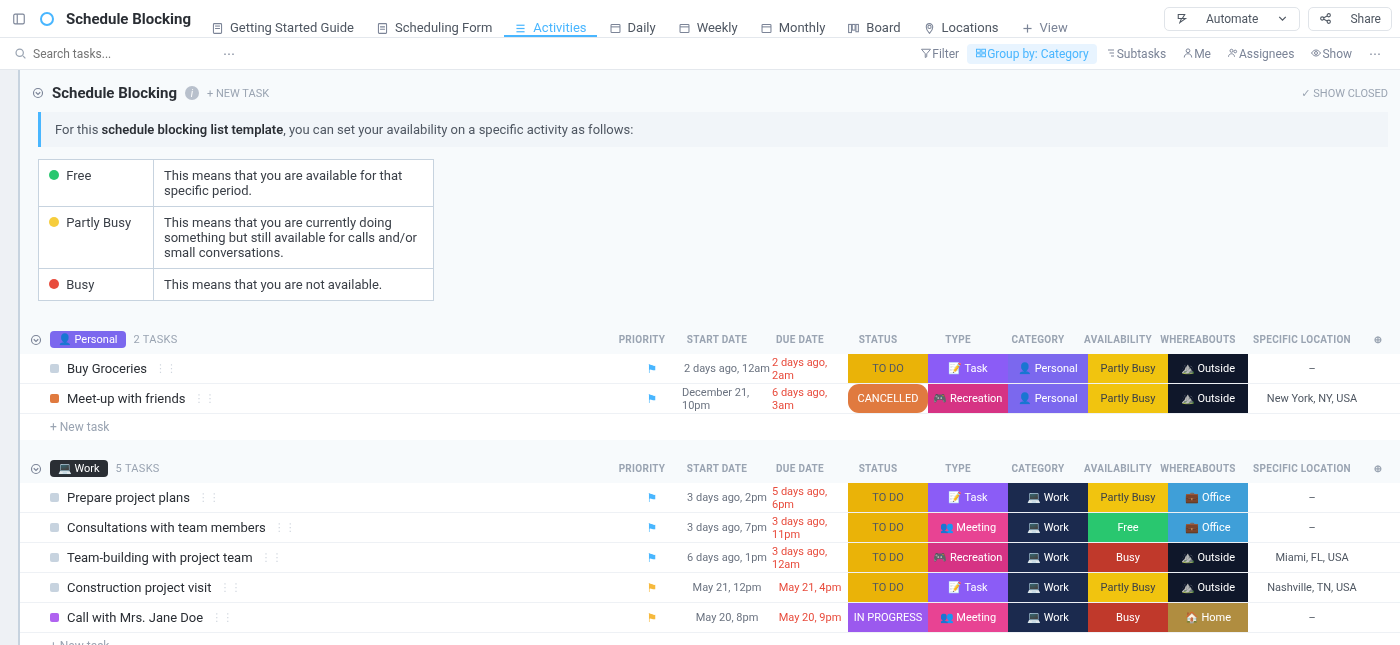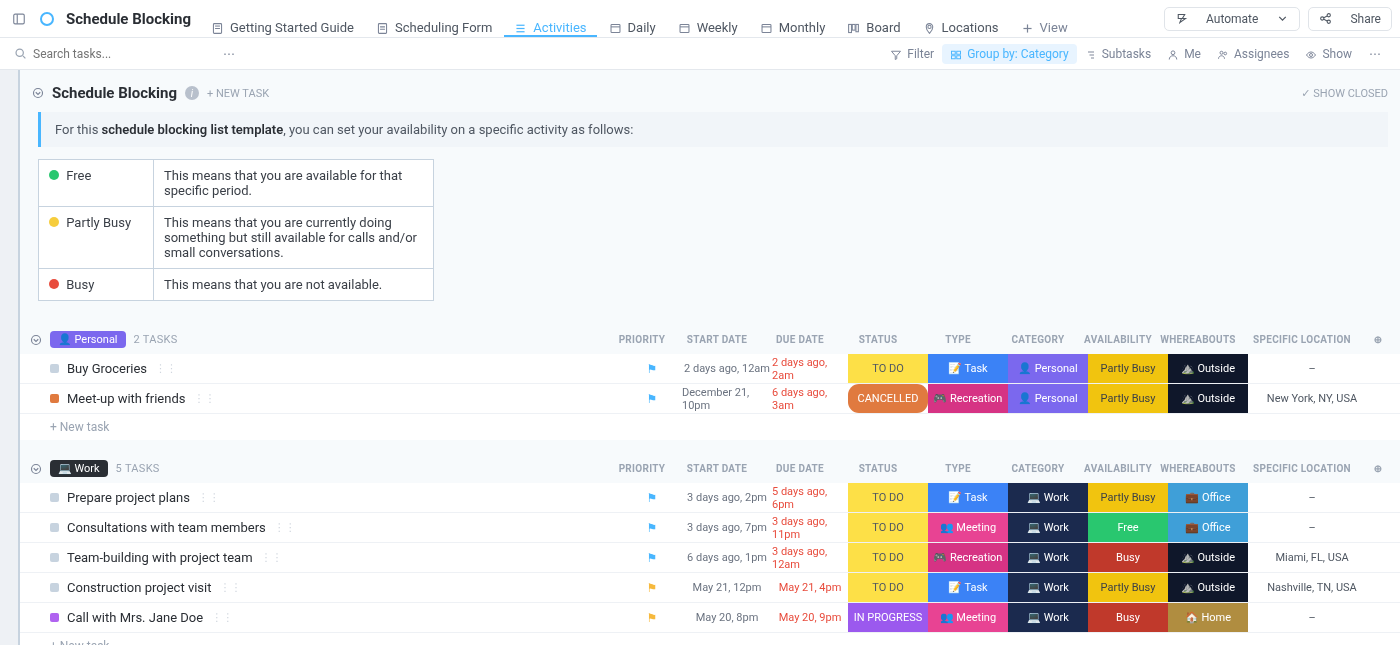--- a/index.html
+++ b/index.html
@@ -21,21 +21,21 @@
 .topbar .spacer { flex: 1; }
 .btn { display: inline-flex; align-items: center; gap: 18px; border: 1px solid #e0e4e9; border-radius: 5px; padding: 4px 10px; font-size: 12px; color: #4f5762; background: #fff; cursor: pointer; }
 .btn svg { width: 13px; height: 13px; }
 .topbar .right { display: flex; gap: 8px; }
 
 
 .toolbar { display: flex; align-items: center; height: 32px; padding: 0 14px; border-bottom: 1px solid #e4e8ed; background: #fff; font-size: 12px; color: #7b8497; }
 .search-wrap { display: flex; align-items: center; gap: 6px; flex: 0 0 200px; }
 .search-wrap input { border: none; outline: none; font-size: 12px; color: #3a3f47; width: 140px; }
 .toolbar .tool-spacer { flex: 1; }
-.tool-item { display: inline-flex; align-items: flex-end; gap: 5px; padding: 3px 8px; border-radius: 4px; cursor: pointer; }
+.tool-item { display: inline-flex; align-items: flex-start; padding: 3px 8px; border-radius: 4px; cursor: pointer; }
 .tool-item.active { background: #e8f4ff; color: #49b6ff; }
 .tool-item svg { width: 12px; height: 12px; }
 .dots { margin-left: 4px; }
 
 
 .content { background: #f7fafc; margin-left: 18px; border-left: 2px solid #c7d3df; padding: 8px 0 20px 0; height: calc(645px - 38px - 32px); overflow-y: auto; }
 
 .blocking-header { display: flex; align-items: center; gap: 8px; padding: 6px 12px; }
 .blocking-header .chev { color: #7b8497; }
 .blocking-header h2 { font-size: 15px; font-weight: 700; color: #2a2e34; }
@@ -86,24 +86,24 @@
 .task-name { color: #2a2e34; font-size: 13px; }
 .drag-h { color: #d0d6de; font-size: 11px; }
 .task-row .cell { display: flex; align-items: center; justify-content: center; font-size: 12px; }
 .task-row .cell.start, .task-row .cell.due { color: #6b7380; font-size: 11px; }
 .task-row .cell.due.overdue { color: #e84c3d; }
 .task-row .cell.loc { color: #4f5762; font-size: 11px; }
 .flag { color: #49b6ff; }
 .flag.yellow { color: #f6b93d; }
 
 .badge { display: flex; align-items: center; justify-content: center; width: 100%; height: 100%; font-size: 11px; color: #fff; gap: 3px; }
-.b-todo { background: #fde047; color: #4f5762; }
+.b-todo { background: #eab308; color: #4f5762; }
 .b-cancel { background: #e07a3f; border-radius: 11px; }
 .b-prog { background: #9b59ee; }
-.b-task { background: #3b82f6; }
+.b-task { background: #8b5cf6; }
 .b-rec { background: #d63384; }
 .b-meet { background: #e84393; }
 .b-personal { background: #7b68ee; }
 .b-work { background: #1b2a4e; }
 .b-partly { background: #f1c40f; color: #3a3f47; }
 .b-free { background: #29c76f; }
 .b-busy { background: #c0392b; }
 .b-outside { background: #0f172a; text-align: center; }
 .b-office { background: #3f9fd8; }
 .b-home { background: #b08d40; }

